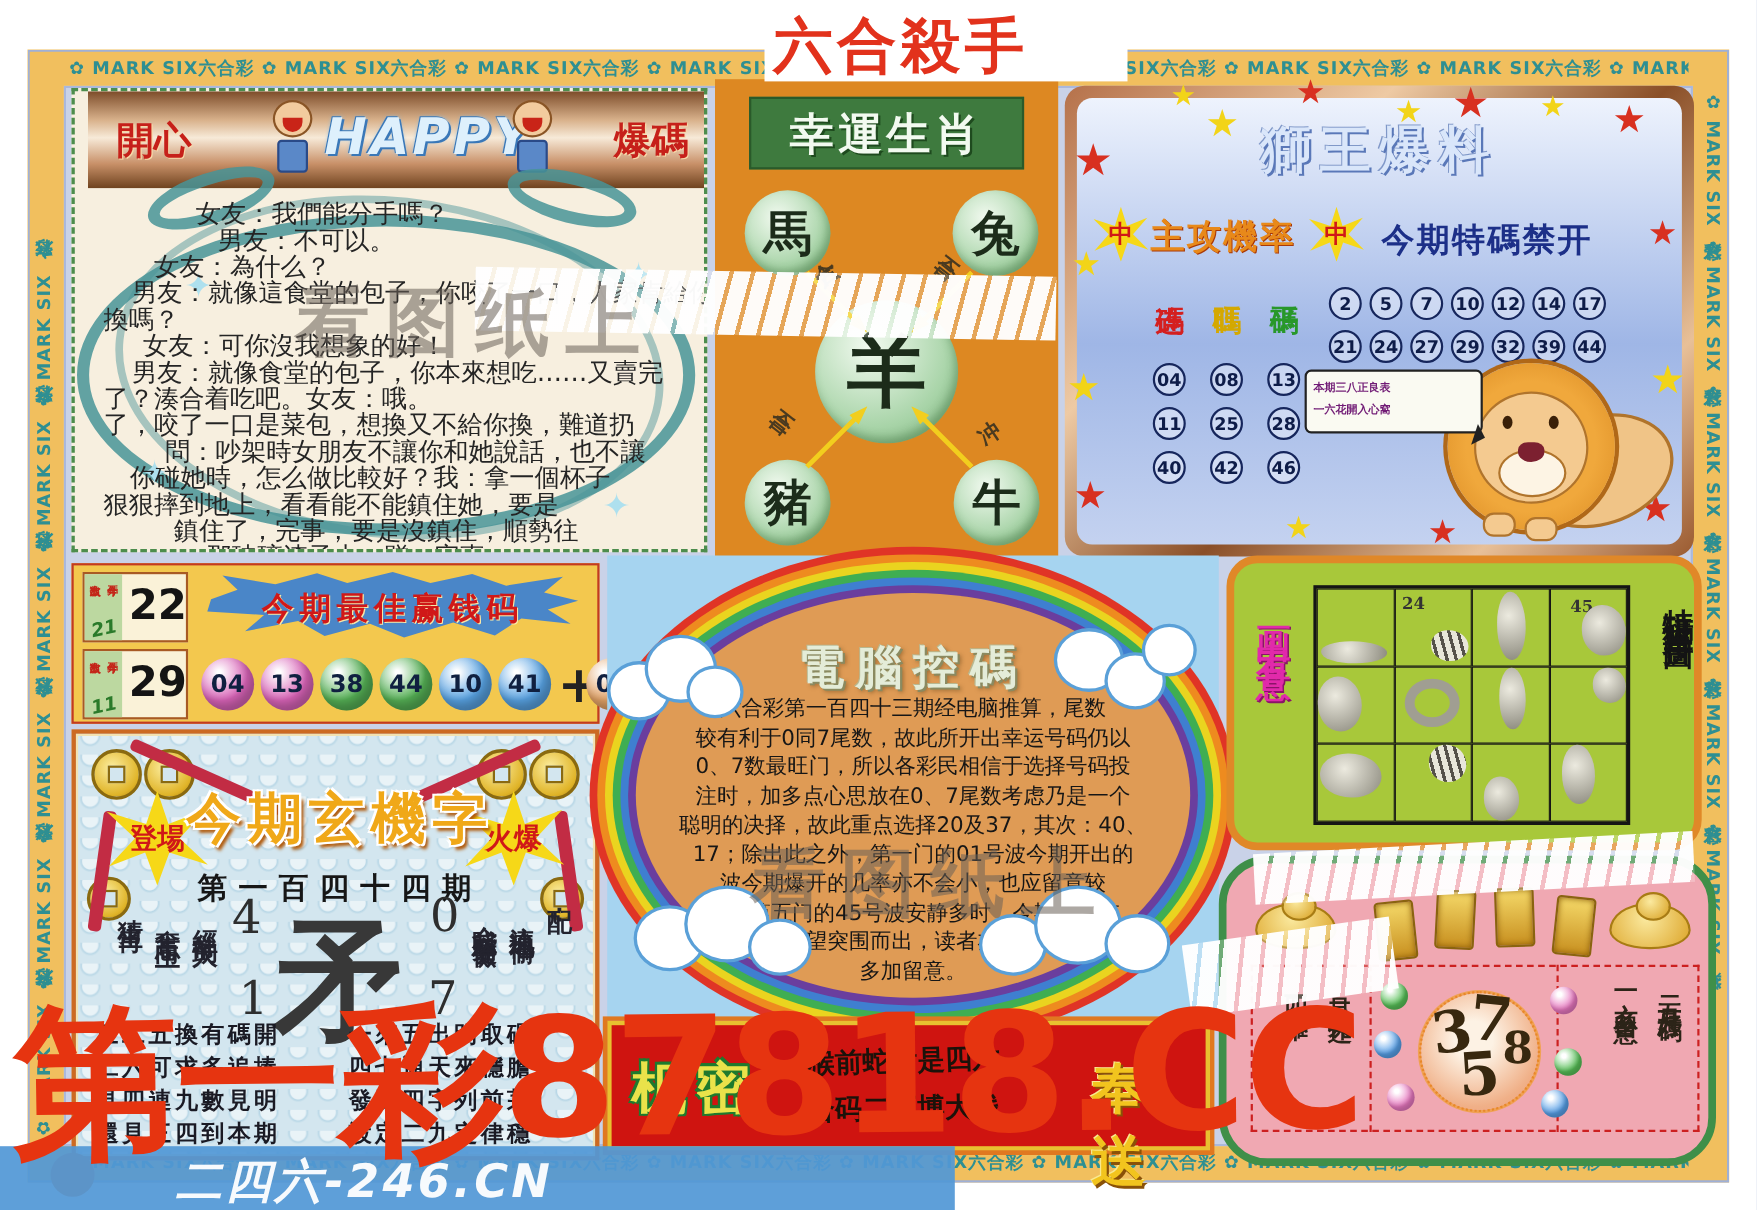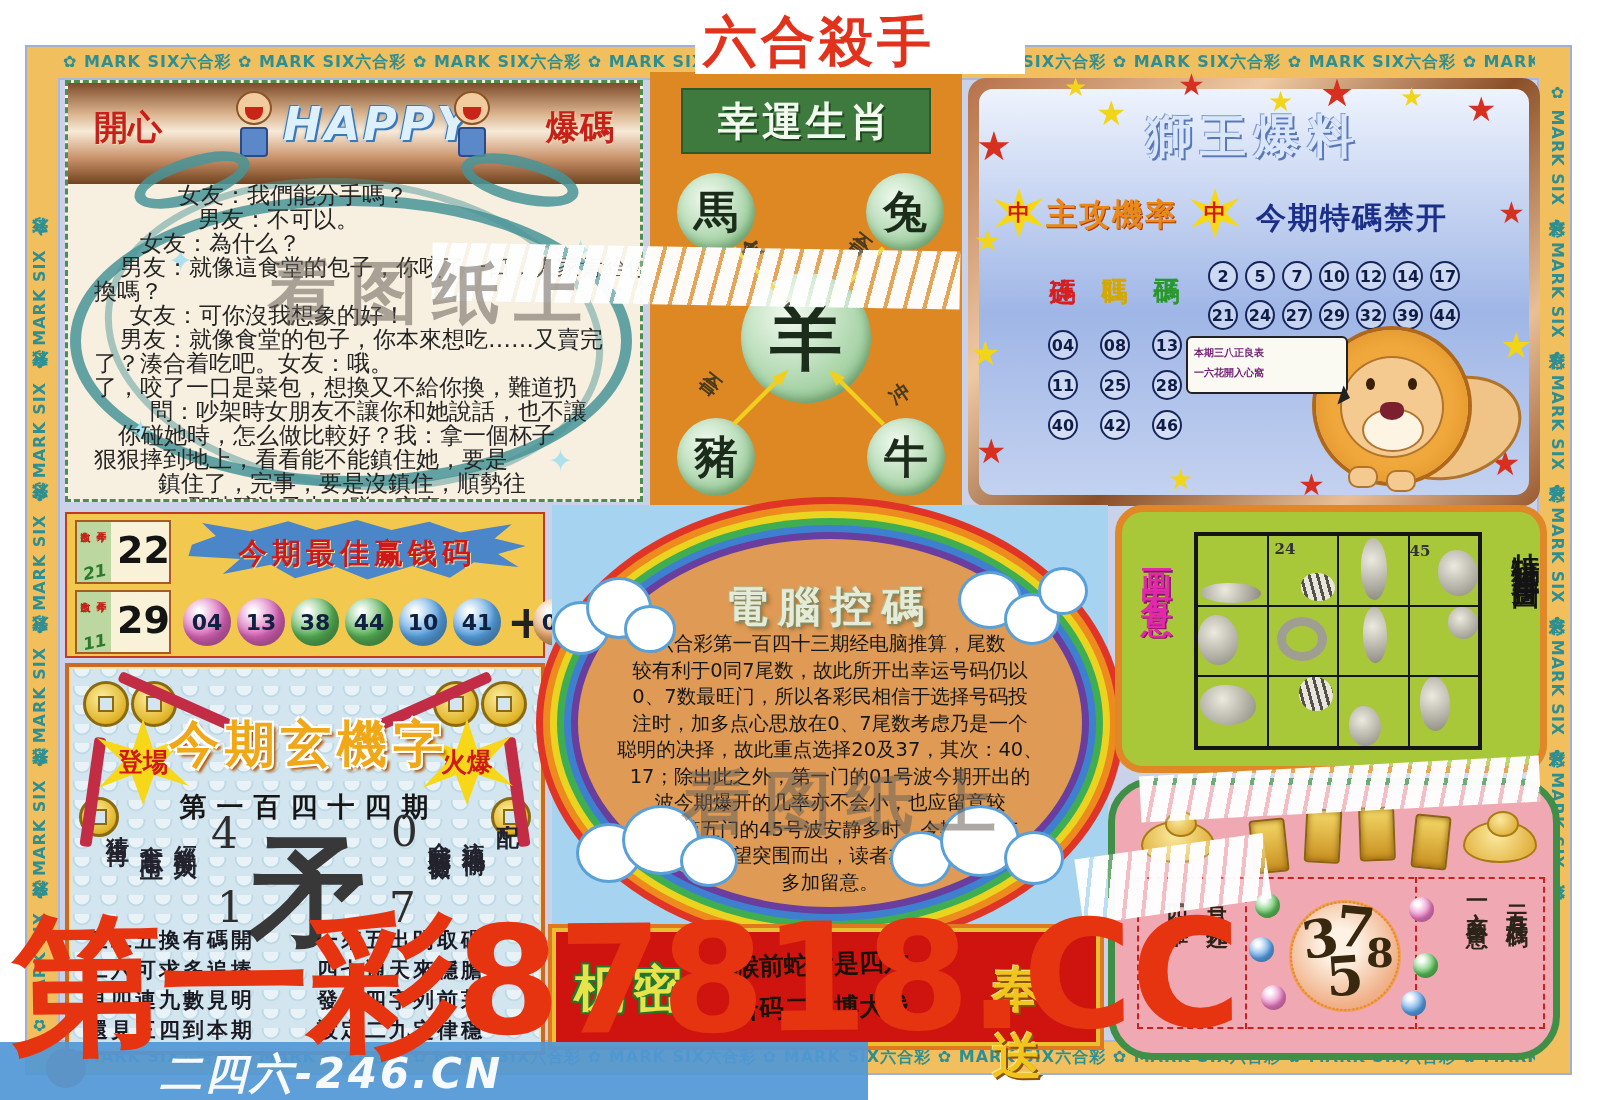--- a/index.html
+++ b/index.html
@@ -15,21 +15,21 @@
 .bstrip{position:absolute;color:#2e8f92;font-weight:bold;font-size:16px;letter-spacing:1px;white-space:nowrap;overflow:hidden}
 #bs-top{left:38px;top:7px;width:1472px;height:22px}
 #bs-bot{left:38px;bottom:6px;width:1472px;height:22px}
 #bs-left{left:5px;top:38px;height:952px;width:24px;transform:rotate(180deg)}
 #bs-right{right:5px;top:38px;height:952px;width:24px}
 #title-bg{position:absolute;left:695px;top:0;width:330px;height:74px;background:#fff;z-index:3}
 #main-title{position:absolute;left:703px;top:6px;font-size:54px;font-weight:bold;color:#e2321c;letter-spacing:4px;z-index:4;white-space:nowrap}
 
 
 #joke{position:absolute;left:65px;top:80px;width:578px;height:422px;background:#f7efdf;border:3px dashed #4d8d4d;overflow:hidden;z-index:1}
-#joke-head{position:absolute;left:0;top:0;width:100%;height:101px;background:linear-gradient(180deg,#7d4c2a,#d9b28c 30%,#f7ead8 48%,#c89068 75%,#6f431f)}
+#joke-head{position:absolute;left:12px;top:0;width:100%;height:88px;background:linear-gradient(180deg,#7d4c2a,#d9b28c 30%,#f7ead8 48%,#c89068 75%,#6f431f)}
 .joke-hl{position:absolute;top:22px;font-size:34px;font-weight:bold;color:#c6201a;text-shadow:1px 1px 0 #f8d8a8}
 #happy-txt{position:absolute;left:215px;top:14px;font-size:46px;font-weight:bold;font-style:italic;color:#def0fc;letter-spacing:3px;text-shadow:2px 2px 0 #3a78b8,-1px -1px 0 #3a78b8,0 0 4px #7ab8e8}
 .happy-guy{position:absolute;top:8px;width:52px;height:72px}
 .hg-head{position:absolute;left:8px;top:0;width:36px;height:34px;border-radius:50%;background:#f2cb9e;border:2px solid #8a5526}
 .hg-mouth{position:absolute;left:17px;top:16px;width:18px;height:13px;border-radius:0 0 9px 9px;background:#c92418}
 .hg-body{position:absolute;left:12px;top:36px;width:28px;height:30px;background:#5a88c8;border:2px solid #2a4a88;border-radius:4px}
 .loop{position:absolute;border:11px solid rgba(72,148,152,.85);border-radius:50%}
 #joke-txt{position:absolute;left:26px;top:100px;width:528px;color:#242424;z-index:2}
 .jl{font-size:23px;line-height:24px;white-space:nowrap}
 .jl:nth-child(1){margin-left:84px}.jl:nth-child(2){margin-left:104px}
@@ -404,21 +404,21 @@
         <div class="frag" style="left:3px;bottom:2px;width:60px;height:20px"></div>
       </div>
     <div class="pz-cell">
         <span class="pz-num" style="left:6px;top:4px">24</span>
         <div class="frag striped" style="right:2px;bottom:4px;width:34px;height:28px"></div>
       </div>
     <div class="pz-cell">
         <div class="frag" style="left:22px;top:2px;width:26px;height:62px"></div>
       </div>
     <div class="pz-cell">
-        <span class="pz-num" style="left:0;top:6px">45</span>
+        <span class="pz-num" style="left:18px;top:6px">45</span>
         <div class="frag" style="right:0;top:14px;width:40px;height:46px"></div>
       </div>
     <div class="pz-cell">
         <div class="frag" style="left:0;top:8px;width:40px;height:50px"></div>
       </div>
     <div class="pz-cell">
         <div class="frag" style="left:8px;top:10px;width:50px;height:44px;border-radius:50%;background:transparent;border:9px solid #a09e92"></div>
       </div>
     <div class="pz-cell">
         <div class="frag" style="left:24px;top:0;width:24px;height:56px"></div>

